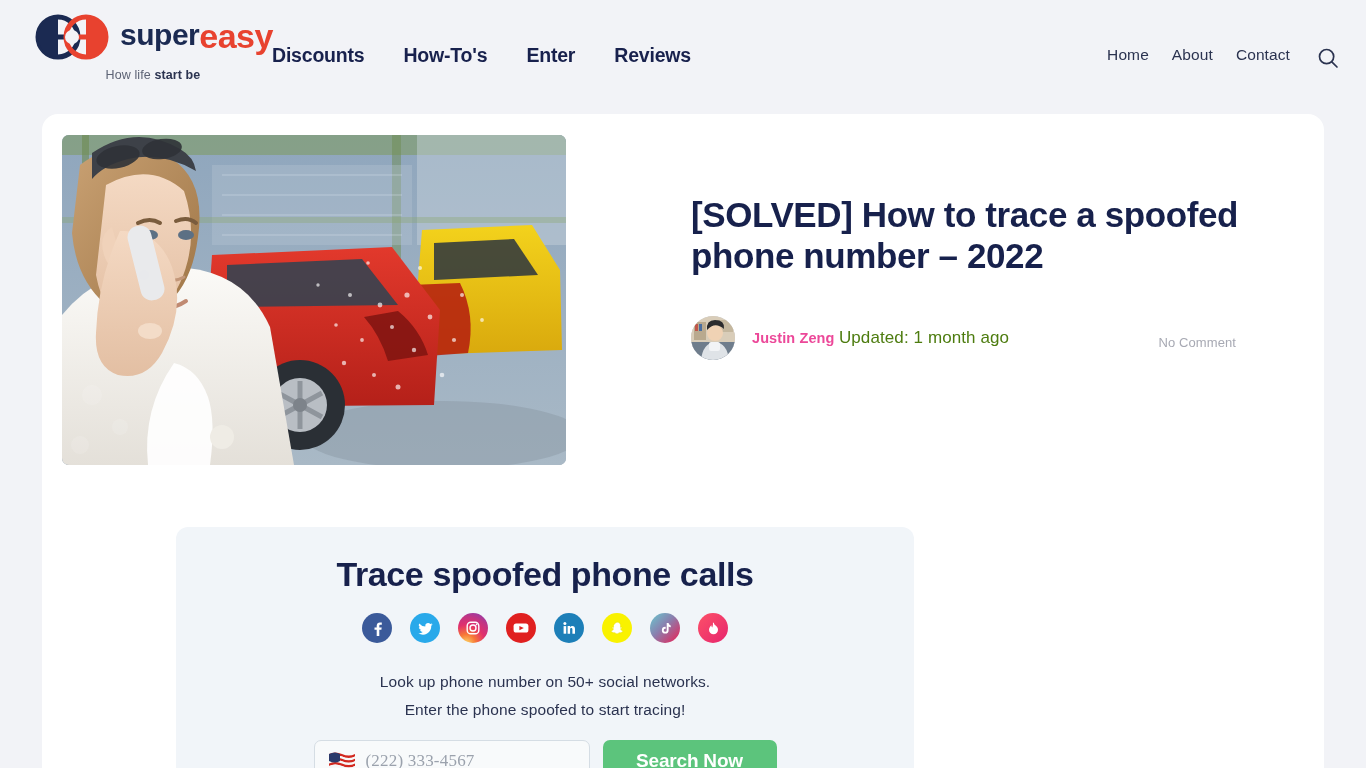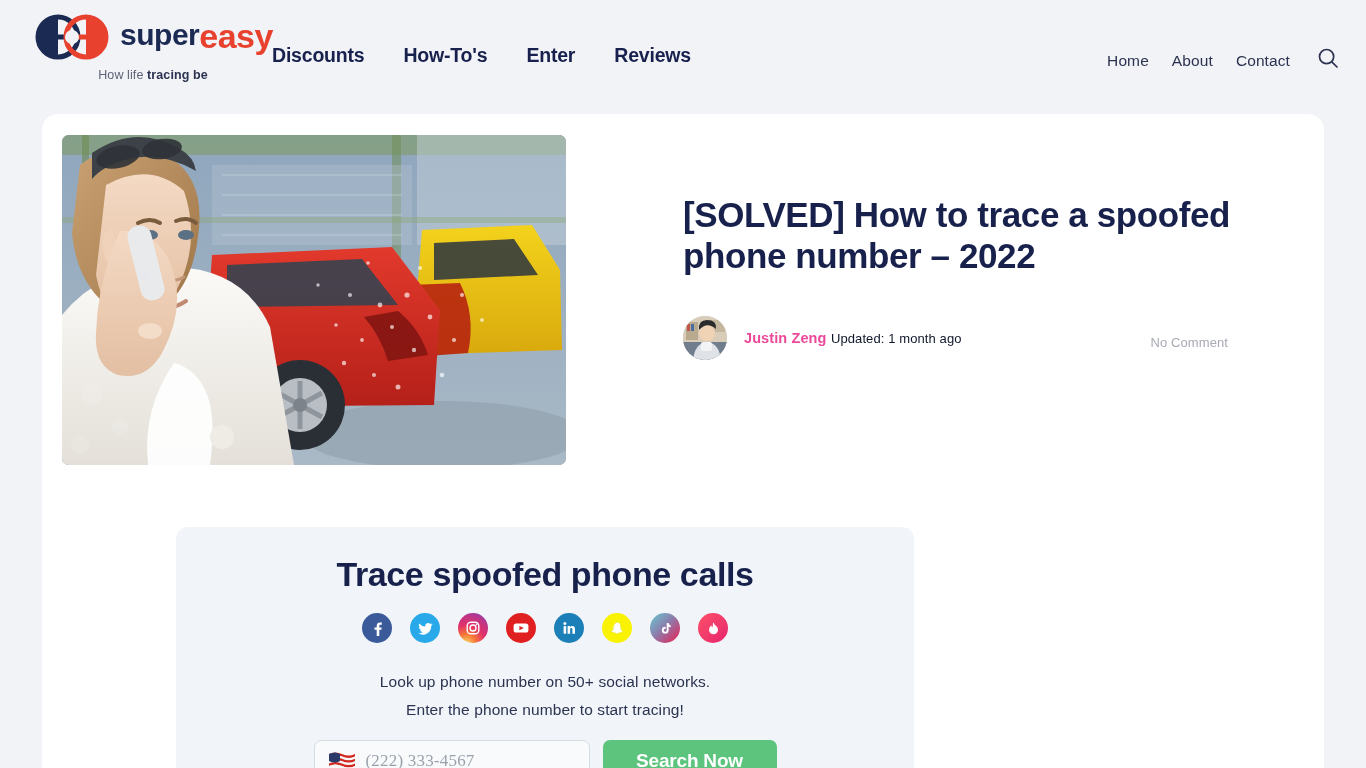--- a/index.html
+++ b/index.html
@@ -58,21 +58,21 @@
     color: #18214d;
     text-decoration: none;
     letter-spacing: -0.2px;
     white-space: nowrap;
   }
 
   .util-nav {
     position: absolute;
     right: 26px; top: 46px;
     display: flex;
-    align-items: flex-end;
+    align-items: flex-start;
     gap: 23px;
   }
   .util-nav a {
     font-size: 15.5px;
     color: #2b3350;
     text-decoration: none;
     letter-spacing: 0.1px;
   }
   .search-btn {
     width: 24px; height: 24px;
@@ -89,21 +89,21 @@
     height: 654px;
     background: #ffffff;
     border-radius: 16px 16px 0 0;
   }
 
   .article-head {
     position: absolute;
     left: 20px; top: 21px;
     width: 1242px;
     display: flex;
-    gap: 4px;
+    gap: 12px;
     justify-content: flex-end;
   }
 
   .hero-figure {
     width: 504px; height: 330px;
     border-radius: 7px;
     overflow: hidden;
     flex: none;
     position: relative;
     background: #9aa7b4;
@@ -138,22 +138,22 @@
   }
   .avatar svg { display:block; width:100%; height:100%; }
   .byline-text { margin-left: 17px; }
   .author-name {
     font-size: 14.5px;
     font-weight: 700;
     color: #ec4899;
     letter-spacing: 0.1px;
   }
   .updated {
-    font-size: 13px;
-    color: #0f172a;
+    font-size: 17px;
+    color: #4d7c0f;
     letter-spacing: 0.1px;
   }
   .comment-count {
     margin-left: auto;
     font-size: 13px;
     color: #a7a9b3;
     letter-spacing: 0.1px;
     align-self: center;
     padding-top: 10px;
   }
@@ -265,21 +265,21 @@
           <path d="M53 3 a20 20 0 0 1 0 40" fill="#e8422f"></path>
           <path d="M25 3 a20 20 0 0 1 0 40" fill="#fff" opacity="0"></path>
           <circle cx="39" cy="23" r="7" fill="#f2f3f7"></circle>
         </svg>
       </span>
       <span class="logo-word">
         <span class="w1">super</span>
         <span class="w2">easy</span>
       </span>
     </div>
-    <div class="logo-tag"><span>How life </span><b>tracing be</b></div>
+    <div class="logo-tag"><span>How life </span><b>start be</b></div>
   </div>
 
   <nav class="main-nav">
     <a href="#">Discounts</a>
     <a href="#">How-To's</a>
     <a href="#">Enter</a>
     <a href="#">Reviews</a>
   </nav>
 
   <nav class="util-nav">
@@ -471,21 +471,21 @@
       </span>
       <span class="social-icon" style="background:linear-gradient(135deg,#fd5068 0%,#f0396b 55%,#e7246d 100%)">
         <svg width="15" height="15" viewBox="0 0 16 16" fill="#fff">
           <path d="M8.4 1.8c.1 1.3.9 2.3 1.9 3.1 1.6 1.3 2.5 2.7 2.5 4.5a4.8 4.8 0 1 1-9.6 0c0-2.3 1.3-3.9 2.7-5-.2 1 .1 1.9.8 2.4.6-1.9 1-3.6.6-5z"></path>
         </svg>
       </span>
     </div>
 
     <p class="trace-copy">
       <span>Look up phone number on 50+ social networks.</span><br>
-      <span>Enter the phone number to start tracing!</span>
+      <span>Enter the phone spoofed to start tracing!</span>
     </p>
 
     <form class="trace-form">
       <div class="phone-field">
         <span class="flag-icon">
           <svg viewBox="0 0 26 18">
             <g>
               <path d="M0 2 q6 -3 13 0 t13 0 v2.4 q-6 3 -13 0 t-13 0 Z" fill="#d2281f"></path>
               <path d="M0 4.4 q6 -3 13 0 t13 0 v2.4 q-6 3 -13 0 t-13 0 Z" fill="#f7f7f7"></path>
               <path d="M0 6.8 q6 -3 13 0 t13 0 v2.4 q-6 3 -13 0 t-13 0 Z" fill="#d2281f"></path>

